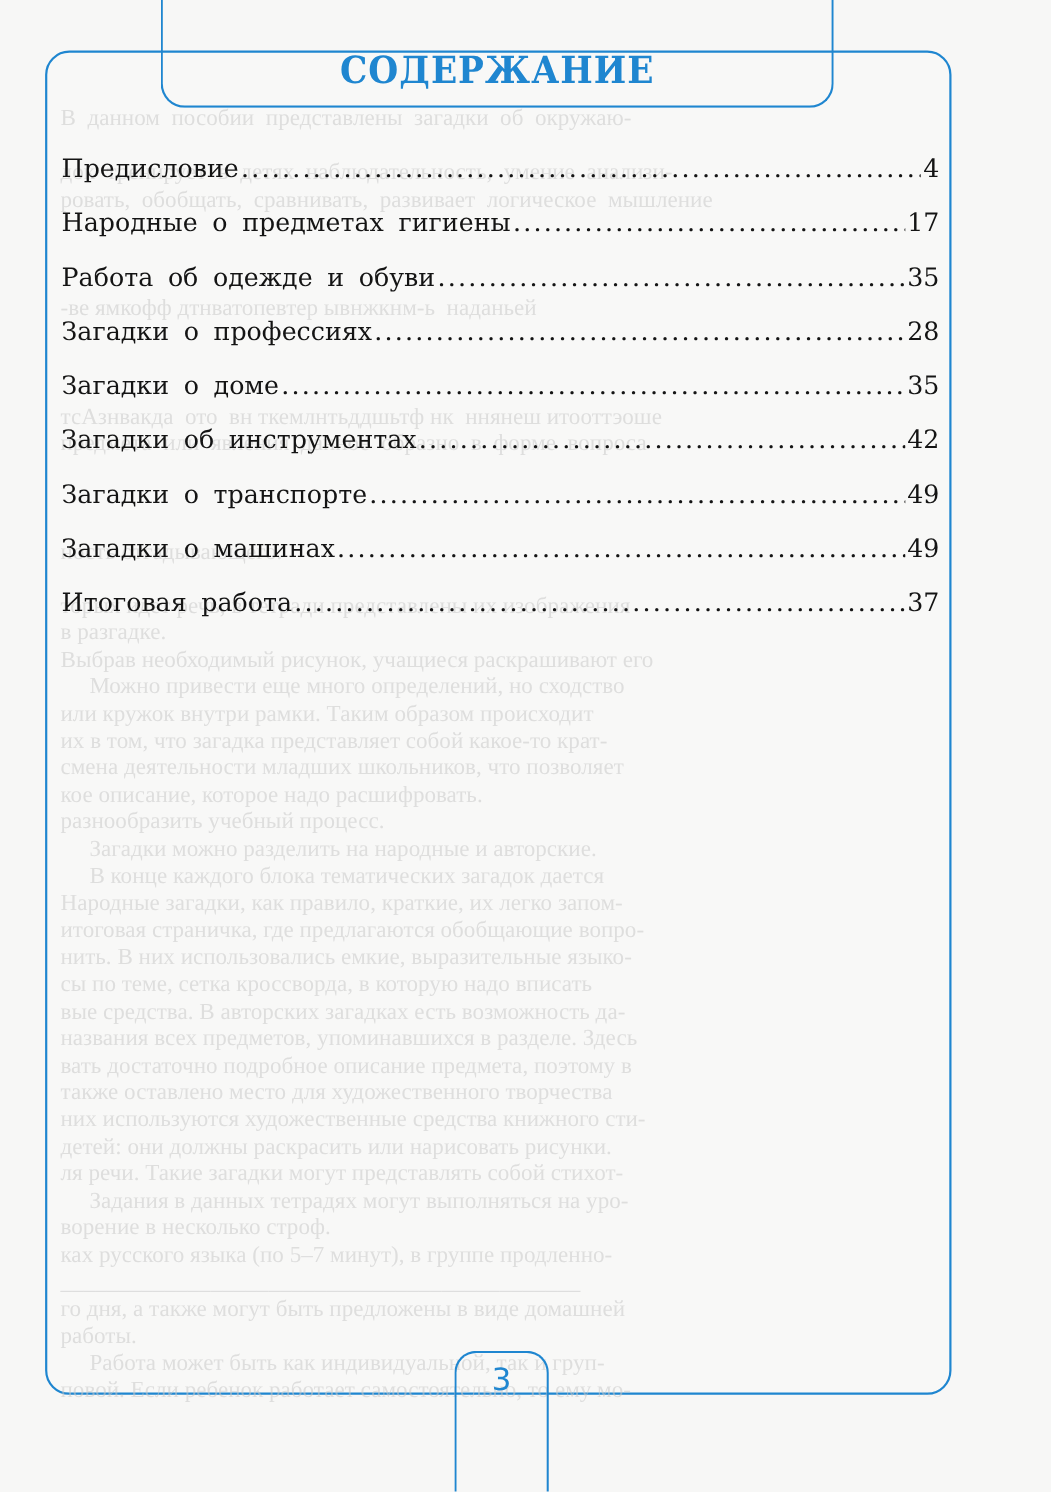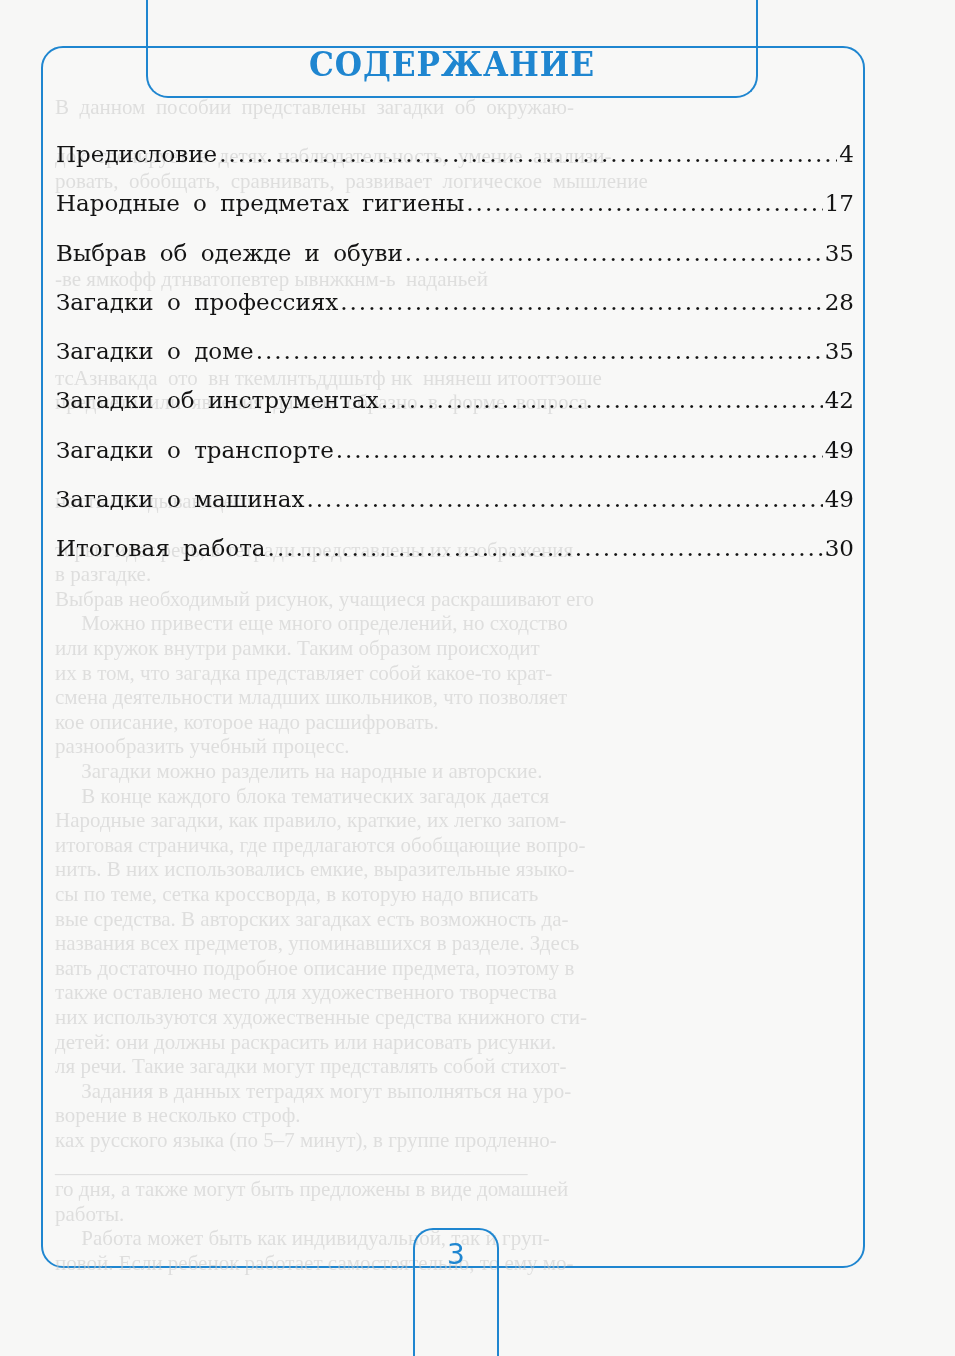--- a/index.html
+++ b/index.html
@@ -90,21 +90,21 @@
     <span class="label">Предисловие</span>
     <span class="dots"></span>
     <span class="page">4</span>
   </div>
   <div class="toc-row">
     <span class="label">Народные о предметах гигиены</span>
     <span class="dots"></span>
     <span class="page">17</span>
   </div>
   <div class="toc-row">
-    <span class="label">Выбрав об одежде и обуви</span>
+    <span class="label">Работа об одежде и обуви</span>
     <span class="dots"></span>
     <span class="page">35</span>
   </div>
   <div class="toc-row">
     <span class="label">Загадки о профессиях</span>
     <span class="dots"></span>
     <span class="page">28</span>
   </div>
   <div class="toc-row">
     <span class="label">Загадки о доме</span>
@@ -122,18 +122,18 @@
     <span class="page">49</span>
   </div>
   <div class="toc-row">
     <span class="label">Загадки о машинах</span>
     <span class="dots"></span>
     <span class="page">49</span>
   </div>
   <div class="toc-row">
     <span class="label">Итоговая работа</span>
     <span class="dots"></span>
-    <span class="page">30</span>
+    <span class="page">37</span>
   </div>
 </div>
 
 <div class="pagetab"></div>
 <div class="pagenum">3</div>
 
 </body></html>

